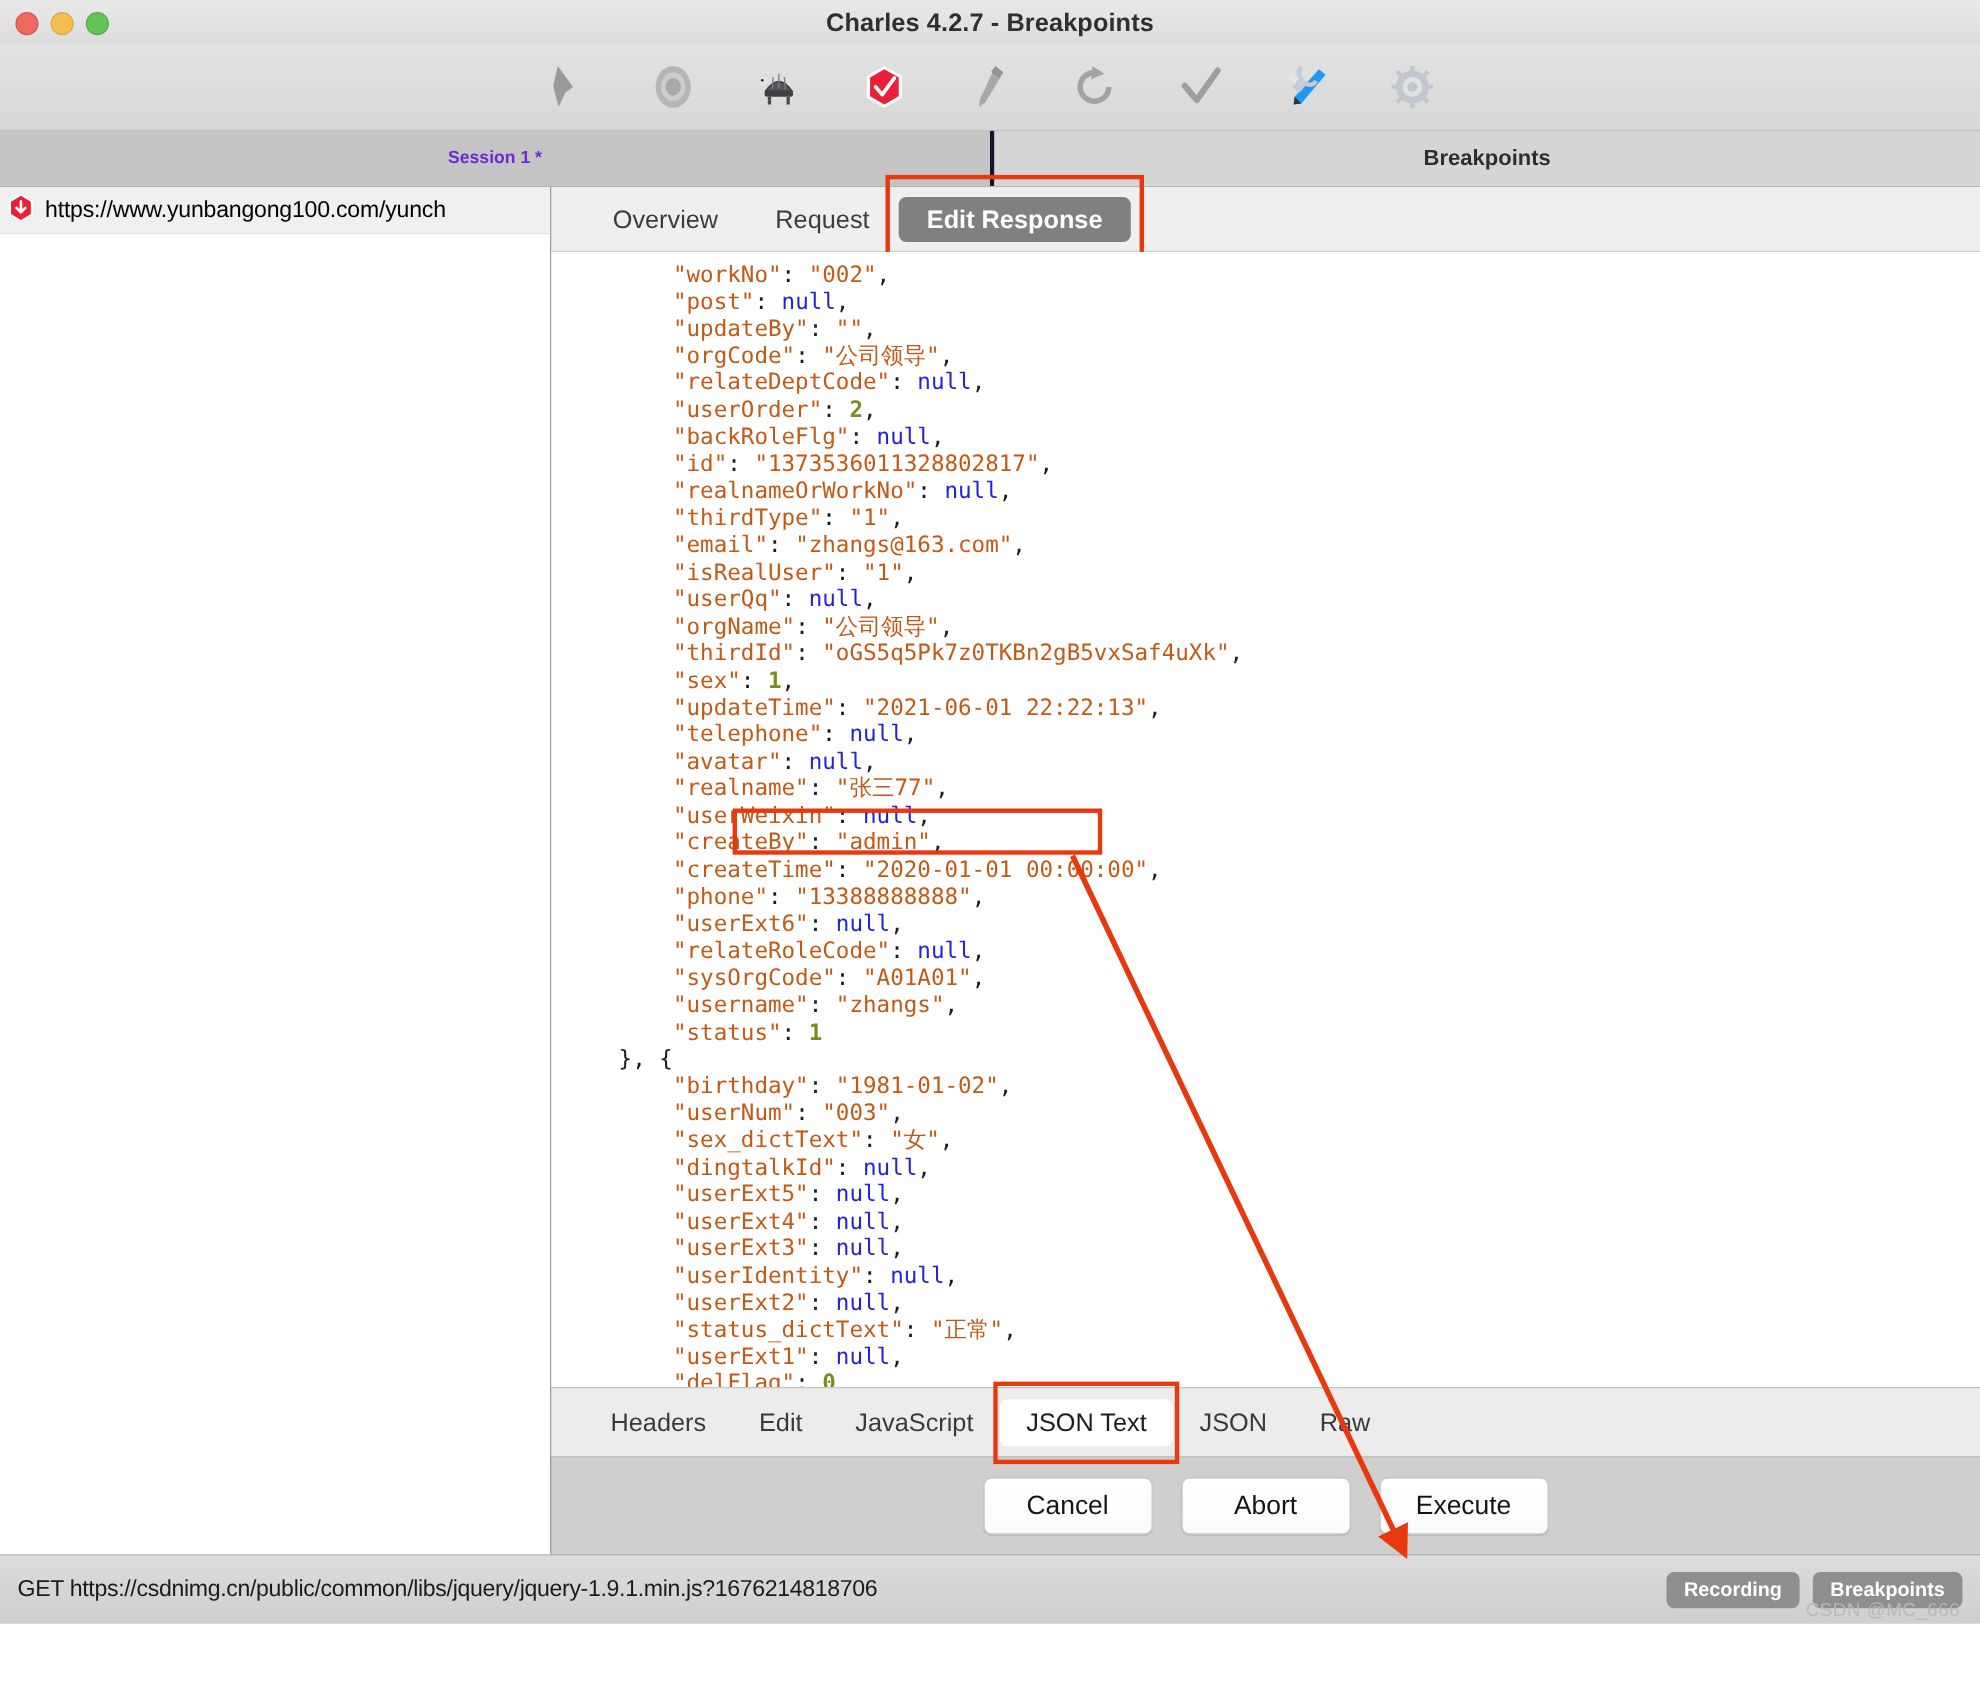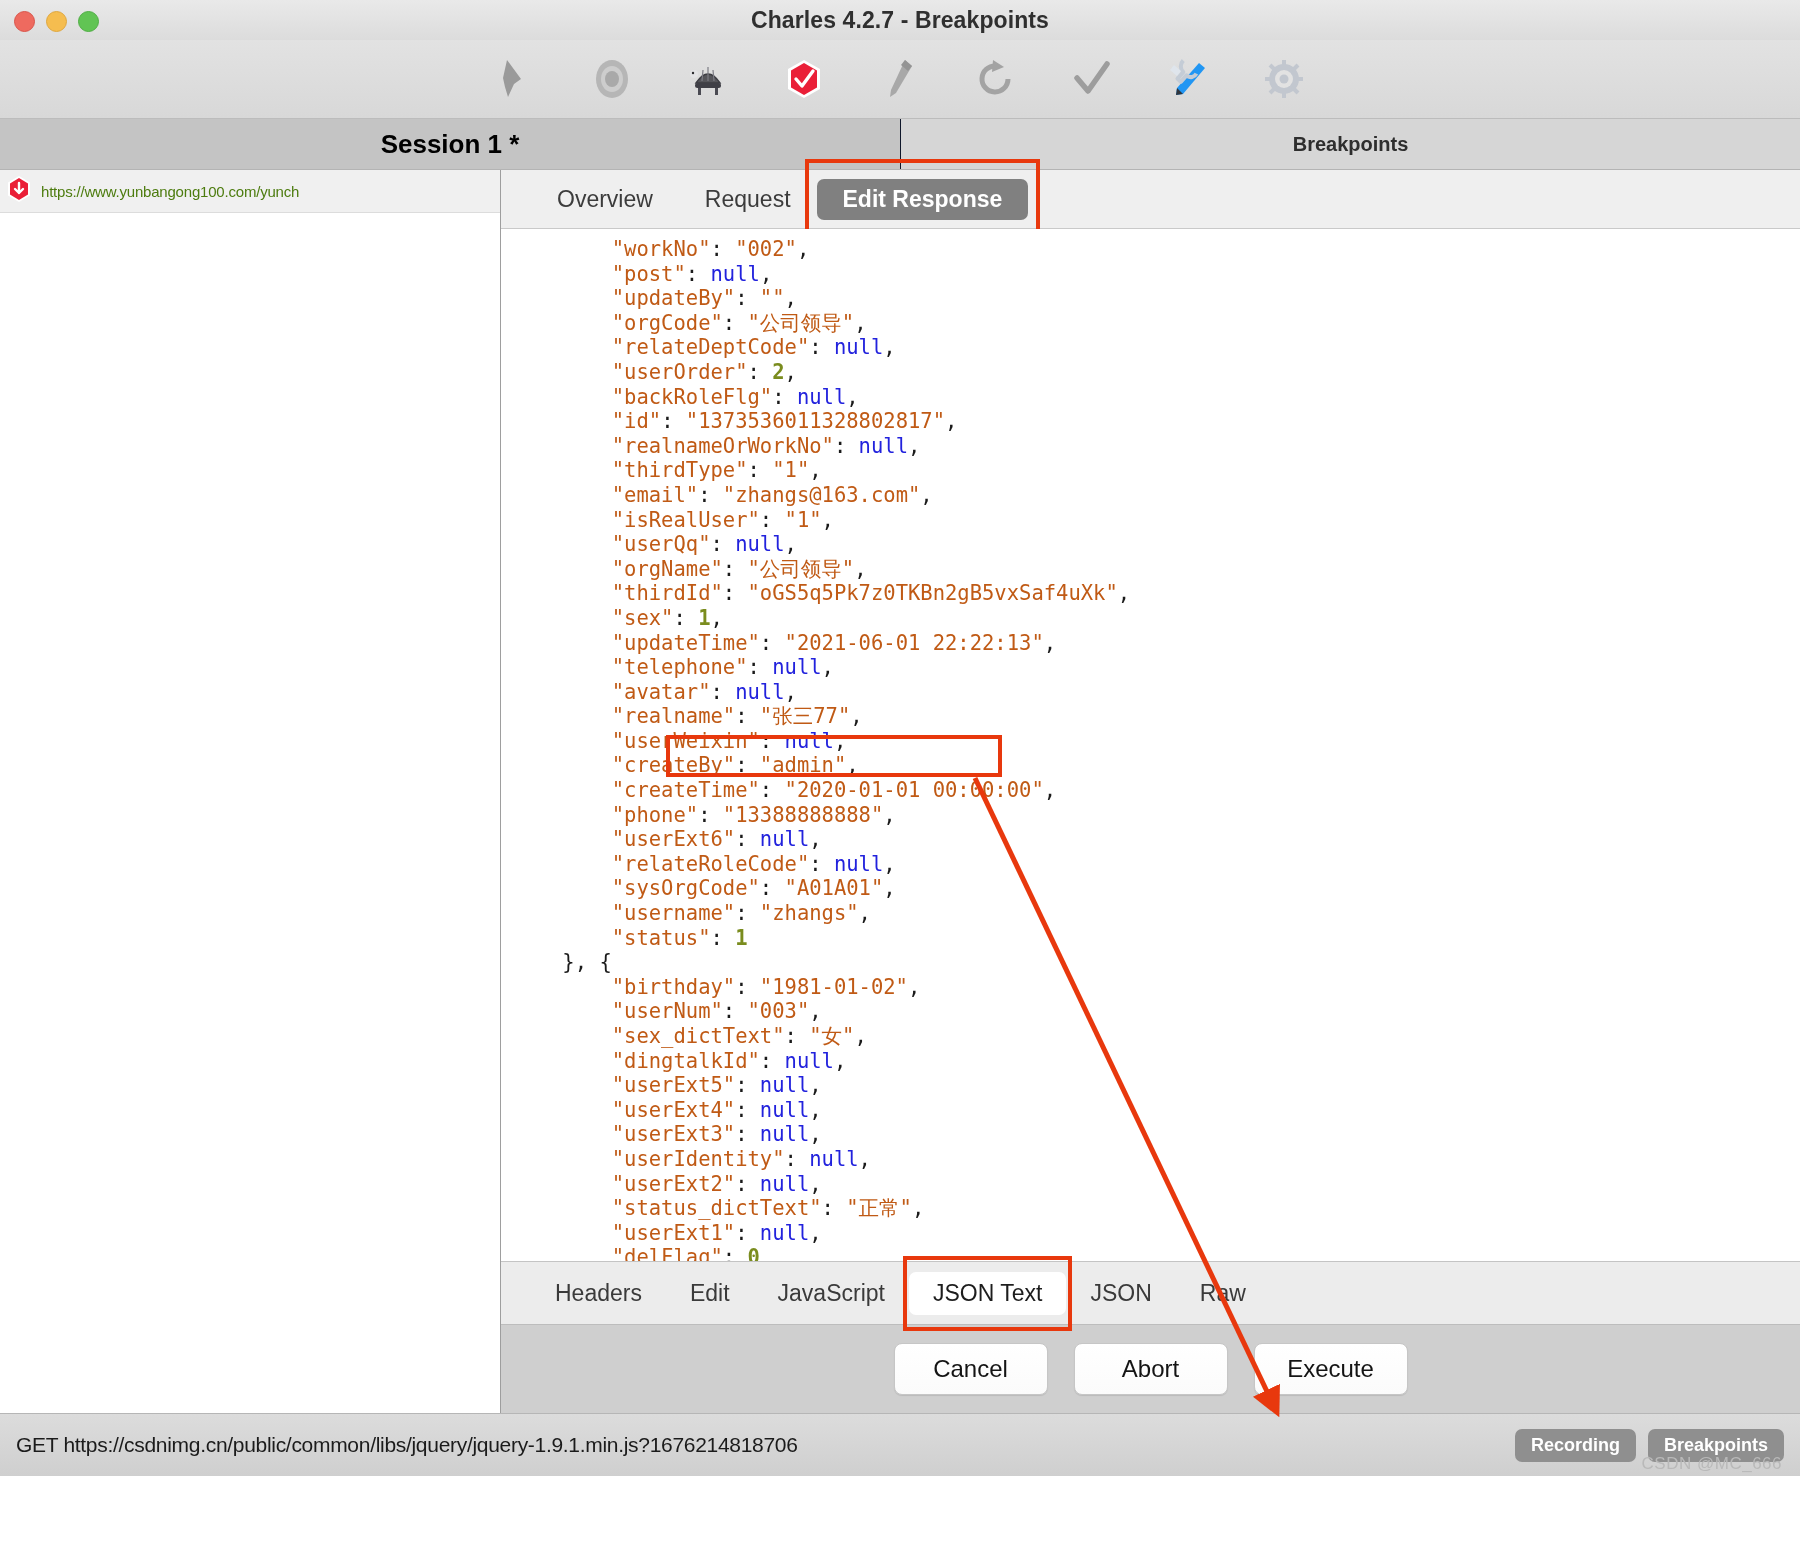--- a/index.html
+++ b/index.html
@@ -87,25 +87,25 @@
     flex: 0 0 50px;
     display: flex;
     background: #c9c9c9;
     border-bottom: 1px solid #b4b4b4;
   }
   .session-tab {
     flex: 0 0 900px;
     display: flex;
     align-items: center;
     justify-content: center;
-    font-size: 26px;
+    font-size: 16px;
     font-weight: bold;
-    color: #000000;
+    color: #6d28d9;
     background: #c4c4c4;
-    border-right: 1px solid #0f172a;
+    border-right: 4px solid #0f172a;
   }
   .bp-tab {
     flex: 1;
     display: flex;
     align-items: center;
     justify-content: center;
     font-size: 20px;
     font-weight: bold;
     color: #2e2e2e;
     background: #d6d6d6;
@@ -132,22 +132,22 @@
     display: flex;
     align-items: center;
     gap: 9px;
     padding: 0 6px;
     background: #f0f0f0;
     border-bottom: 1px solid #dcdcdc;
     overflow: hidden;
     white-space: nowrap;
   }
   .bp-row .url {
-    font-size: 15px;
-    color: #4d7c0f;
+    font-size: 21px;
+    color: #000000;
     letter-spacing: -0.2px;
   }
   .left-rest { flex: 1; background: #ffffff; }
 
   
   .right-pane {
     flex: 1 1 auto;
     display: flex;
     flex-direction: column;
     min-width: 0;

